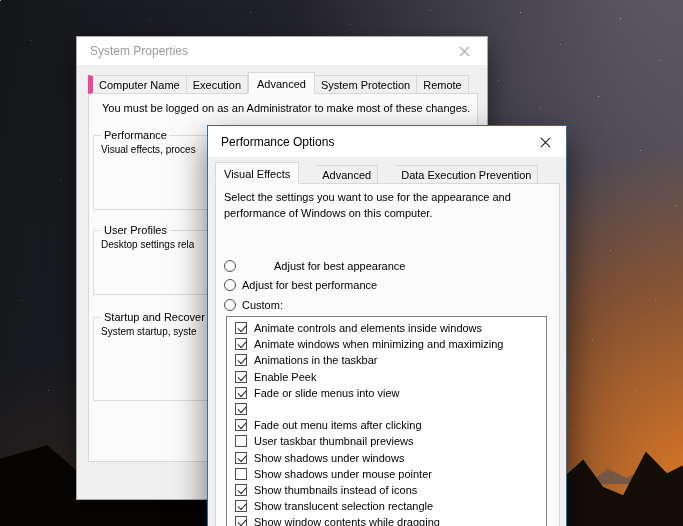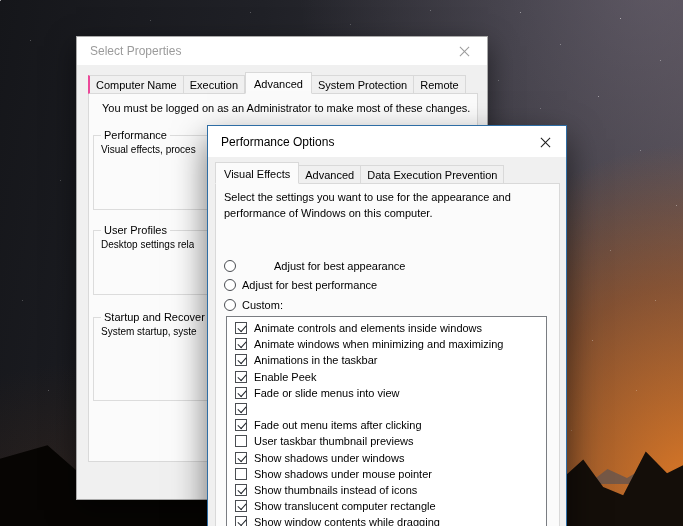--- a/index.html
+++ b/index.html
@@ -49,21 +49,21 @@
   .titlebar{position:absolute;left:0;top:0;right:0;background:#ffffff;display:flex;align-items:center;}
   .title{font-size:12px;padding-left:13px;}
   .xbtn{position:absolute;width:30px;height:20px;display:flex;align-items:center;justify-content:center;}
   .xicon{position:relative;width:13px;height:13px;}
   .xicon::before,.xicon::after{content:"";position:absolute;left:0px;top:6px;width:13px;height:1px;background:currentColor;}
   .xicon::before{transform:rotate(45deg);}
   .xicon::after{transform:rotate(-45deg);}
   .tabs{position:absolute;display:flex;align-items:flex-end;height:22px;z-index:6;}
   .tab{height:19px;line-height:19px;padding:0 6px;background:#f0f0f0;
     border:1px solid #d9d9d9;border-left:none;font-size:11px;color:#000;box-sizing:border-box;white-space:nowrap;}
-  .tab:first-child{border-left:2px solid #ec4899;}
+  .tab:first-child{border-left:5px solid #ec4899;}
   .tab.on{height:22px;line-height:22px;background:#fbfbfb;border-bottom:1px solid #fbfbfb;
     border-left:1px solid #d9d9d9;padding:0 8px;position:relative;z-index:7;}
   .page{position:absolute;background:#fbfbfb;border:1px solid #d9d9d9;box-sizing:border-box;z-index:5;}
   .groupbox{position:absolute;border:1px solid #dcdcdc;box-sizing:border-box;}
   .grouplabel{position:absolute;top:-7px;left:7px;background:#fbfbfb;padding:0 3px;font-size:11px;color:#000;white-space:nowrap;}
   .grouptext{position:absolute;left:7px;top:8px;font-size:10px;color:#000;white-space:nowrap;overflow:hidden;}
   .stat{font-size:11px;color:#000;position:absolute;white-space:nowrap;}
   
   .win-sp{left:76px;top:36px;width:412px;height:464px;border:1px solid #a9a9a9;
     box-shadow:0 10px 26px rgba(0,0,0,.5);z-index:10;}
@@ -71,21 +71,21 @@
   .win-sp .title{color:#9b9b9b;}
   .win-sp .xbtn{right:8px;top:4px;color:#9b9b9b;}
   .win-sp .tabs{left:11px;top:35px;}
   .win-sp .page{left:11px;top:56px;width:390px;height:369px;overflow:hidden;}
   
   .win-po{left:207px;top:125px;width:360px;height:420px;border:1px solid #2e6da4;
     box-shadow:0 14px 32px rgba(0,0,0,.55);z-index:20;}
   .win-po .titlebar{height:31px;}
   .win-po .title{color:#000;text-align:right;}
   .win-po .xbtn{right:6px;top:6px;color:#1a1a1a;}
-  .win-po .tabs{left:7px;top:36px;}
+  .win-po .tabs{left:7px;top:36px;gap:17px;}
   .win-po .page{left:7px;top:57px;width:345px;height:370px;}
   
   .radiorow{position:absolute;left:8px;display:flex;align-items:center;height:15px;}
   .radio{width:12px;height:12px;border-radius:50%;border:1px solid #4a4d52;background:#fff;
     box-sizing:border-box;position:relative;flex:0 0 auto;}
   .radio.on::after{content:"";position:absolute;left:2px;top:2px;width:6px;height:6px;border-radius:50%;background:#1f2327;}
   .radiolabel{font-size:11px;color:#000;margin-left:6px;white-space:nowrap;}
   
   .listbox{position:absolute;left:10px;top:132px;width:321px;height:240px;background:#fff;
     border:1px solid #7a7d82;box-sizing:border-box;padding-top:3px;overflow:hidden;}
@@ -101,21 +101,21 @@
 
 <div class="wallpaper">
   <div class="stars"></div>
 </div>
 <div class="mtn-left"></div>
 <div class="mtn-right-far"></div>
 <div class="mtn-right"></div>
 
 <div class="win win-sp">
   <div class="titlebar">
-    <span class="title">Select Properties</span>
+    <span class="title">System Properties</span>
   </div>
   <div class="xbtn">
     <span class="xicon"></span>
   </div>
 
   <div class="tabs">
     <span class="tab">Computer Name</span>
     <span class="tab">Execution</span>
     <span class="tab on">Advanced</span>
     <span class="tab">System Protection</span>
@@ -212,21 +212,21 @@
       <div class="cbrow">
         <span class="cb"></span>
         <span class="cblabel">Show shadows under mouse pointer</span>
       </div>
       <div class="cbrow">
         <span class="cb on"></span>
         <span class="cblabel">Show thumbnails instead of icons</span>
       </div>
       <div class="cbrow">
         <span class="cb on"></span>
-        <span class="cblabel">Show translucent computer rectangle</span>
+        <span class="cblabel">Show translucent selection rectangle</span>
       </div>
       <div class="cbrow">
         <span class="cb on"></span>
         <span class="cblabel">Show window contents while dragging</span>
       </div>
     </div>
   </div>
 </div>
 
 </body></html>

